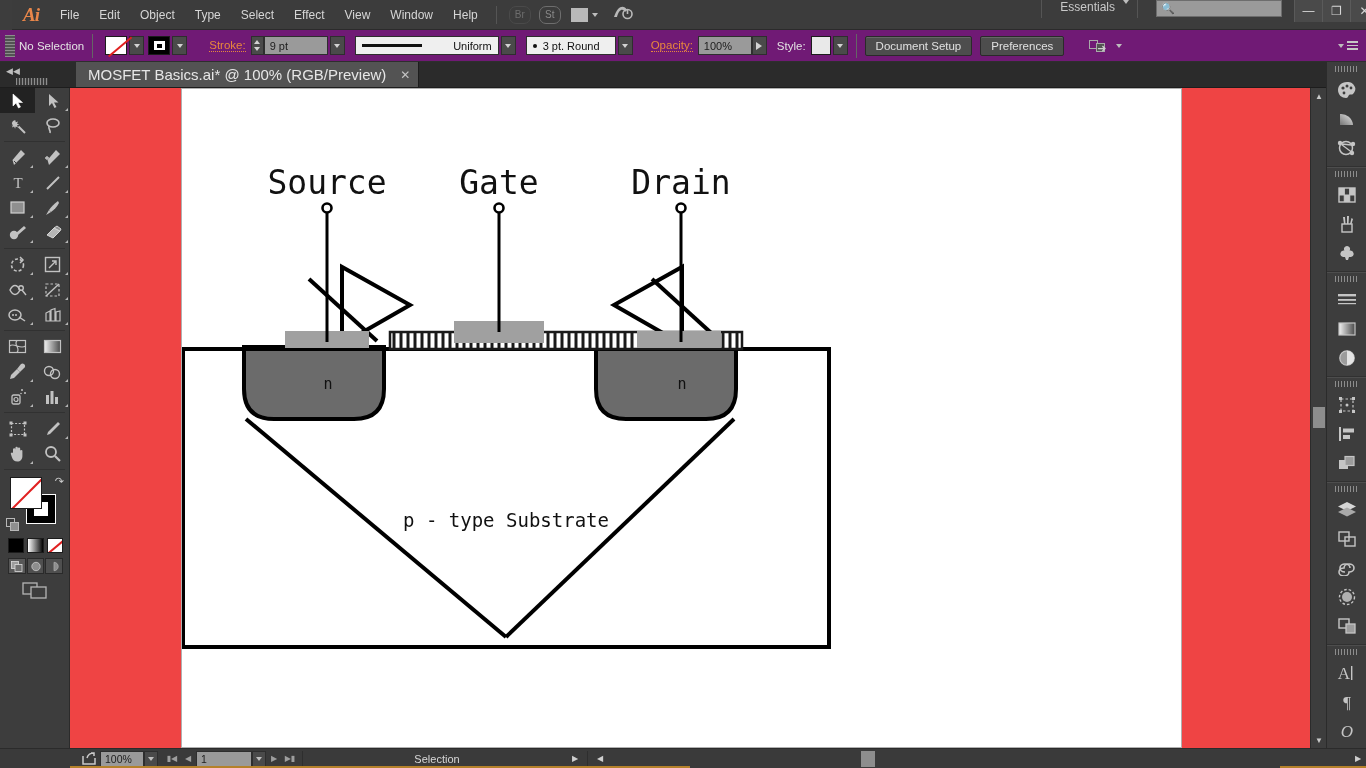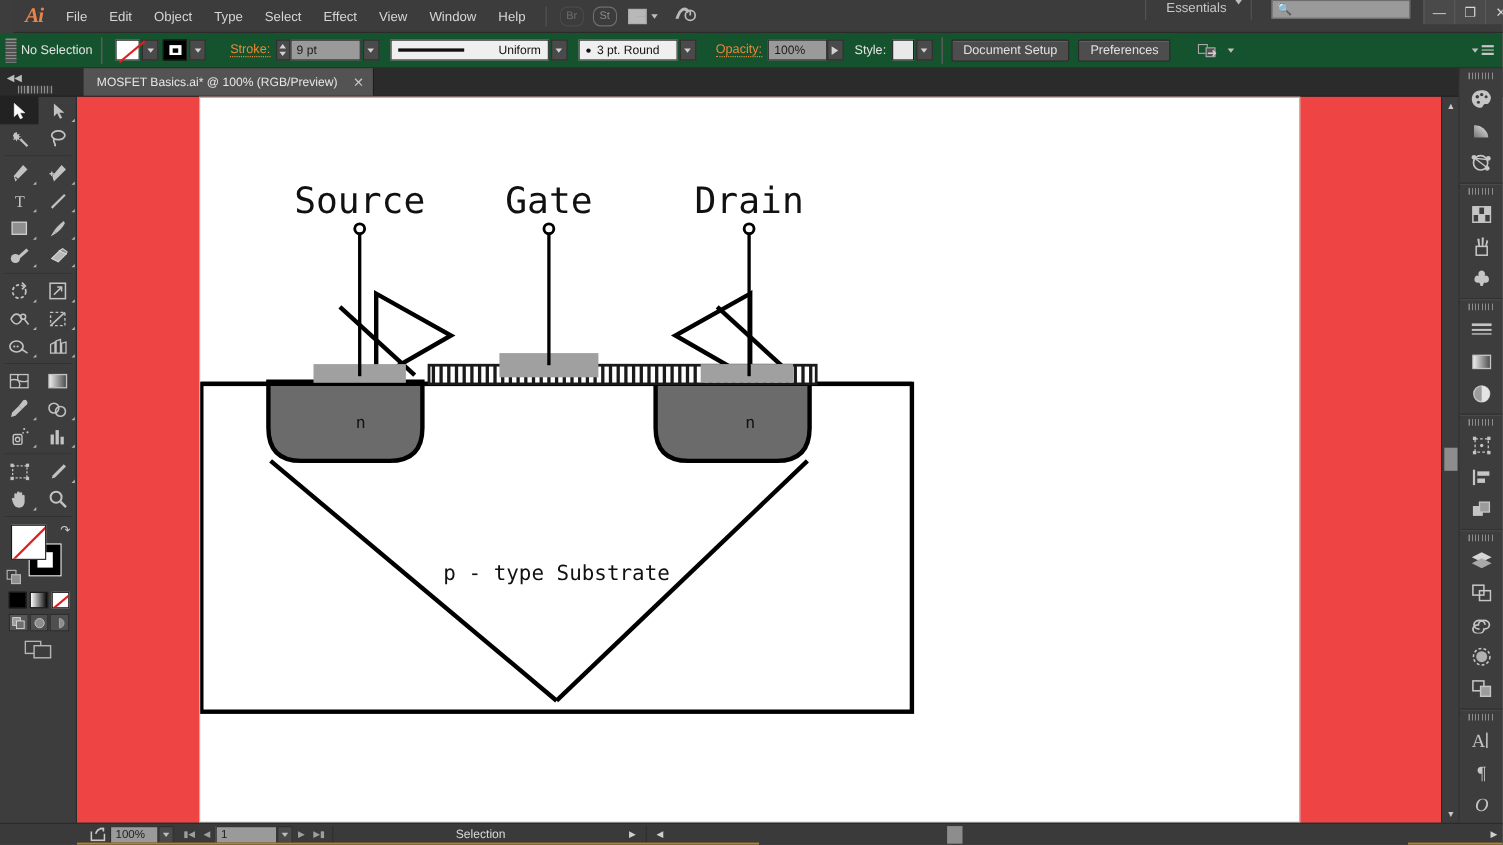--- a/index.html
+++ b/index.html
@@ -55,21 +55,21 @@
   .search-box .mag { font-size:11px; color:#3a3a3a; }
   .win-btns { display:flex; margin-left:12px; }
   .win-btn {
     width:28px; height:22px; display:flex; align-items:center; justify-content:center;
     color:#d7d7d7; font-size:12px; background:#4a4a4a; border-left:1px solid #5a5a5a;
   }
 
   
   .ctrlbar {
     position:absolute; left:0; top:30px; width:1366px; height:32px;
-    background:#14532d; display:flex; align-items:center;
+    background:#701a75; display:flex; align-items:center;
     border-bottom:1px solid #2e2e2e;
   }
   .gripper { width:10px; height:22px; margin:0 4px 0 5px;
     background:repeating-linear-gradient(to bottom,#8d8d8d 0,#8d8d8d 1px,#535353 1px,#535353 3px); }
   .cb-label { color:#e3e3e3; font-size:11.5px; white-space:nowrap; }
   .cb-sep { width:1px; height:24px; background:#3f3f3f; margin:0 8px; border-right:1px solid #656565;}
   .sw-wrap { display:flex; align-items:center; margin-left:4px; }
   .swatch {
     width:22px; height:19px; border:1px solid #1c1c1c; background:#fff; position:relative;
   }
@@ -130,21 +130,21 @@
   }
   .tool-grip {
     position:absolute; left:16px; top:16px; width:32px; height:7px;
     background:repeating-linear-gradient(to right,#8d8d8d 0,#8d8d8d 1px,#3d3d3d 1px,#3d3d3d 3px);
   }
   .doc-tab {
     position:absolute; left:76px; top:0; height:25px; background:#535353;
     display:flex; align-items:center; padding:0 8px 0 12px; gap:14px;
     border-right:1px solid #1d1d1d;
   }
-  .doc-tab .title { color:#e6e6e6; font-size:11px; white-space:nowrap; }
+  .doc-tab .title { color:#e6e6e6; font-size:15px; white-space:nowrap; }
   .doc-tab .x { color:#c4c4c4; font-size:12px; }
   .right-collapse {
     position:absolute; right:4px; top:2px; color:#bdbdbd; font-size:9px;
   }
 
   
   .toolbar {
     position:absolute; left:0; top:88px; width:70px; height:660px; background:#3d3d3d;
     border-right:1px solid #2b2b2b;
   }

